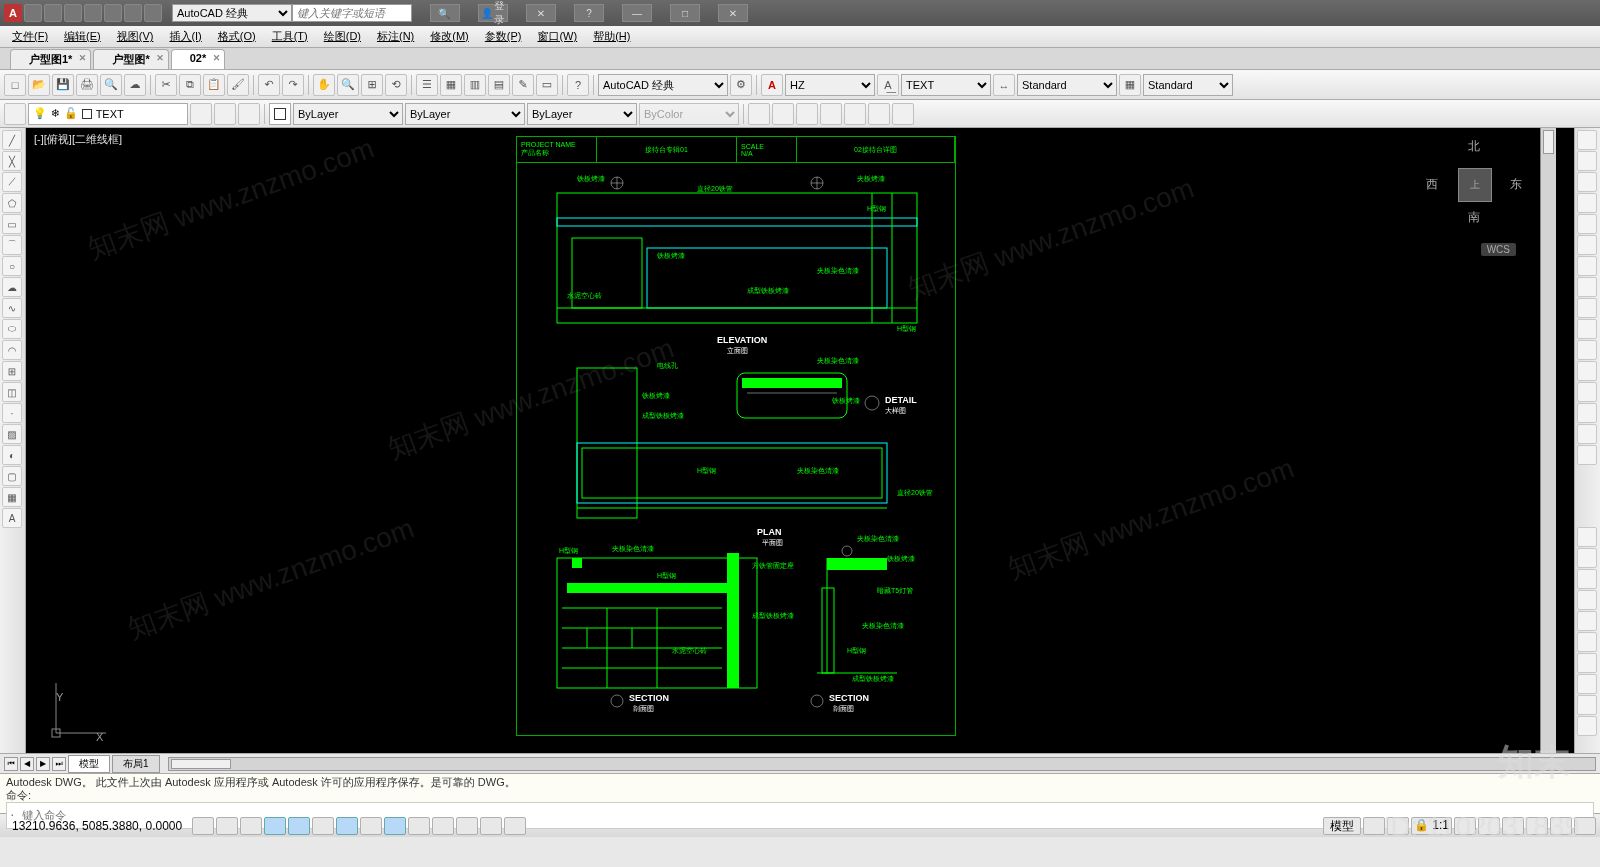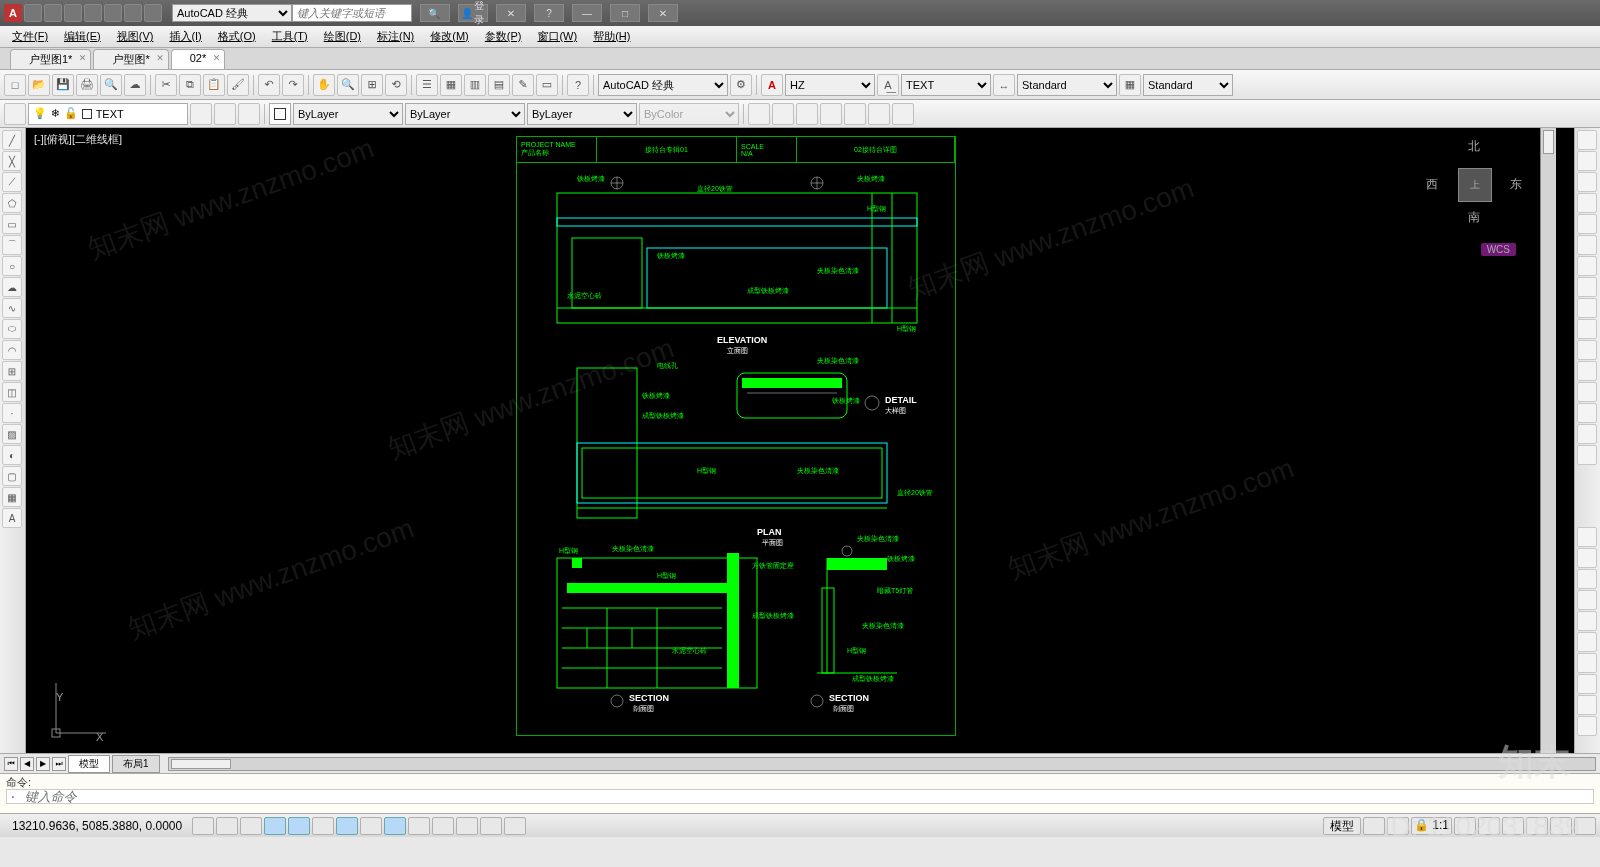--- a/index.html
+++ b/index.html
@@ -5,29 +5,29 @@
 * { margin: 0; padding: 0; box-sizing: border-box; font-family: "Microsoft YaHei", Arial, sans-serif; }
 body { width: 1600px; height: 867px; background: #e8e8e8; overflow: hidden; font-size: 11px; position: relative; }
 
 .titlebar { height: 26px; background: linear-gradient(#6a6a6a,#555); display: flex; align-items: center; color: #ddd; font-size: 11px; }
 .titlebar .qat { display: flex; gap: 2px; padding: 0 4px; align-items: center; }
 .titlebar .qat .btn { width: 18px; height: 18px; background: #777; border: 1px solid #888; border-radius: 2px; }
 .titlebar .qat .logo { width: 18px; height: 18px; background: #b33; border-radius: 2px; display: flex; align-items: center; justify-content: center; color: #fff; font-weight: bold; }
 .titlebar .wssel { margin-left: 6px; }
 .titlebar .wssel select { font-size: 11px; background: #eee; border: 1px solid #999; height: 18px; width: 120px; }
 .titlebar .title { flex: 1; text-align: center; }
-.titlebar .right { display: flex; gap: 8px; align-items: center; padding-right: 4px; }
+.titlebar .right { display: flex; gap: 18px; align-items: center; padding-right: 4px; }
 .titlebar .right input { width: 120px; height: 18px; font-size: 11px; font-style: italic; background: #fff; border: 1px solid #999; padding: 0 4px; }
 .titlebar .right .wbtn { width: 30px; height: 18px; background: #777; border: 1px solid #888; color: #ddd; font-size: 10px; display: flex; align-items: center; justify-content: center; }
 .titlebar .right .login { padding: 0 6px; }
 
 .menubar { height: 22px; background: linear-gradient(#f5f5f5,#e0e0e0); border-bottom: 1px solid #aaa; display: flex; align-items: center; padding: 0 4px; font-size: 11px; }
 .menubar .mi { padding: 0 8px; cursor: default; text-decoration: underline; }
 
-.doctabs { height: 22px; background: #d8d8d8; border-bottom: 1px solid #aaa; display: flex; align-items: flex-end; padding-left: 10px; gap: 2px; }
+.doctabs { height: 22px; background: #d8d8d8; border-bottom: 1px solid #aaa; display: flex; align-items: flex-end; padding-left: 10px; gap: 2px; font-weight: bold; }
 .doctabs .tab { height: 20px; padding: 2px 18px 0; background: #eee; border: 1px solid #aaa; border-bottom: none; border-radius: 4px 4px 0 0; font-size: 11px; position: relative; }
 .doctabs .tab.active { background: #fff; }
 .doctabs .tab .x { position: absolute; right: 4px; top: 3px; font-size: 9px; color: #888; }
 
 .toolbar { height: 30px; background: linear-gradient(#f8f8f8,#e4e4e4); border-bottom: 1px solid #aaa; display: flex; align-items: center; gap: 2px; padding: 0 4px; }
 .toolbar .tbtn { width: 22px; height: 22px; background: #f0f0f0; border: 1px solid #c0c0c0; border-radius: 2px; display: flex; align-items: center; justify-content: center; font-size: 11px; color: #555; }
 .toolbar .sep { width: 1px; height: 20px; background: #bbb; margin: 0 2px; }
 .toolbar select { height: 22px; font-size: 11px; border: 1px solid #aaa; }
 
 .toolbar2 { height: 28px; background: linear-gradient(#f8f8f8,#e4e4e4); border-bottom: 1px solid #aaa; display: flex; align-items: center; gap: 2px; padding: 0 4px; }
@@ -47,21 +47,21 @@
 .canvas .ucs { position: absolute; bottom: 10px; left: 20px; color: #999; font-size: 11px; }
 .canvas .ucs .y { position: absolute; bottom: 40px; left: 10px; }
 .canvas .ucs .x { position: absolute; bottom: 0; left: 50px; }
 .canvas .ucs svg { position: absolute; bottom: 0; left: 0; }
 .canvas .cube { position: absolute; top: 10px; right: 50px; width: 100px; height: 100px; color: #aaa; font-size: 12px; }
 .canvas .cube .n { position: absolute; top: 0; left: 44px; }
 .canvas .cube .s { position: absolute; bottom: 12px; left: 44px; }
 .canvas .cube .w { position: absolute; top: 38px; left: 2px; }
 .canvas .cube .e { position: absolute; top: 38px; right: 2px; }
 .canvas .cube .top { position: absolute; top: 30px; left: 34px; width: 34px; height: 34px; background: #555; border: 1px solid #888; display: flex; align-items: center; justify-content: center; font-size: 10px; }
-.canvas .cube .wcs { position: absolute; bottom: -18px; right: 8px; background: #701a75; padding: 1px 6px; font-size: 10px; border-radius: 2px; }
+.canvas .cube .wcs { position: absolute; bottom: -18px; right: 8px; background: #404040; padding: 1px 6px; font-size: 10px; border-radius: 2px; }
 .canvas .vscroll { position: absolute; right: 18px; top: 0; bottom: 0; width: 16px; background: #d4d4d4; border-left: 1px solid #888; }
 .canvas .vscroll .thumb { position: absolute; top: 2px; left: 2px; right: 2px; height: 24px; background: #f0f0f0; border: 1px solid #999; }
 
 .righttools { width: 26px; background: linear-gradient(90deg,#e0e0e0,#f0f0f0); border-left: 1px solid #aaa; display: flex; flex-direction: column; gap: 1px; padding: 2px; }
 .righttools .tbtn { width: 20px; height: 20px; background: #f4f4f4; border: 1px solid #c8c8c8; border-radius: 2px; }
 .righttools .gap { height: 60px; }
 
 .drawing { position: absolute; left: 490px; top: 8px; width: 440px; height: 600px; border: 1px solid #0a0; }
 .drawing .tblock { height: 26px; border-bottom: 1px solid #0a0; display: flex; font-size: 7px; color: #0f0; }
 .drawing .tblock > div { border-right: 1px solid #0a0; padding: 2px 4px; display: flex; flex-direction: column; justify-content: center; }
@@ -75,21 +75,21 @@
 .drawing .gfill { fill: #0f0; }
 
 .layouttabs { height: 20px; background: #e8e8e8; border-top: 1px solid #aaa; display: flex; align-items: center; padding: 0 4px; gap: 2px; font-size: 10px; }
 .layouttabs .nav { width: 14px; height: 14px; border: 1px solid #999; background: #f0f0f0; display: flex; align-items: center; justify-content: center; font-size: 8px; }
 .layouttabs .lt { padding: 1px 10px; background: #fff; border: 1px solid #999; }
 .layouttabs .lt.inactive { background: #ddd; }
 .layouttabs .hscroll { flex: 1; height: 14px; background: #d4d4d4; border: 1px solid #999; margin-left: 6px; position: relative; }
 .layouttabs .hscroll .thumb { position: absolute; left: 2px; top: 1px; bottom: 1px; width: 60px; background: #f0f0f0; border: 1px solid #999; }
 
 .cmdline { height: 40px; background: #fdfdf5; border-top: 1px solid #aaa; font-size: 11px; font-family: monospace; padding: 2px 6px; color: #333; line-height: 13px; }
-.cmdline .inp { background: #fff; border: 1px solid #ccc; width: 100%; height: 15px; font-size: 13px; font-family: monospace; font-style: italic; color: #888; padding: 0 2px; }
+.cmdline .inp { background: #fff; border: 1px solid #ccc; width: 100%; height: 27px; font-size: 11px; font-family: monospace; color: #888; padding: 0 2px; }
 
 .statusbar { height: 24px; background: linear-gradient(#f0f0f0,#d8d8d8); border-top: 1px solid #aaa; display: flex; align-items: center; font-size: 12px; padding: 0 4px; gap: 2px; }
 .statusbar .coords { padding: 0 8px; }
 .statusbar .sbtn { width: 22px; height: 18px; background: #e8e8e8; border: 1px solid #b0b0b0; border-radius: 2px; }
 .statusbar .sbtn.on { background: #b8d8f8; border-color: #6aa; }
 .statusbar .spacer { flex: 1; }
 
 .watermark { position: absolute; color: rgba(180,180,180,0.12); font-size: 28px; pointer-events: none; transform: rotate(-20deg); }
 .wm-id { position: absolute; right: 20px; bottom: 24px; color: rgba(220,220,220,0.6); font-size: 28px; font-weight: normal; pointer-events: none; }
 .wm-logo { position: absolute; right: 30px; bottom: 80px; color: rgba(220,220,220,0.5); font-size: 36px; font-weight: bold; pointer-events: none; }
@@ -409,20 +409,21 @@
   <div class="nav">▶</div>
   <div class="nav">⏭</div>
   <div class="lt">模型</div>
   <div class="lt inactive">布局1</div>
   <div class="hscroll">
       <div class="thumb"></div>
     </div>
 </div>
 
 <div class="cmdline">
+  <div>Autodesk DWG。 此文件上次由 Autodesk 应用程序或 Autodesk 许可的应用程序保存。是可靠的 DWG。</div>
   <div>命令:</div>
   <input class="inp" placeholder="· 键入命令" style="">
 </div>
 
 <div class="statusbar">
   <div class="coords">13210.9636, 5085.3880, 0.0000</div>
   <div class="sbtn"></div>
   <div class="sbtn"></div>
   <div class="sbtn"></div>
   <div class="sbtn on"></div>

